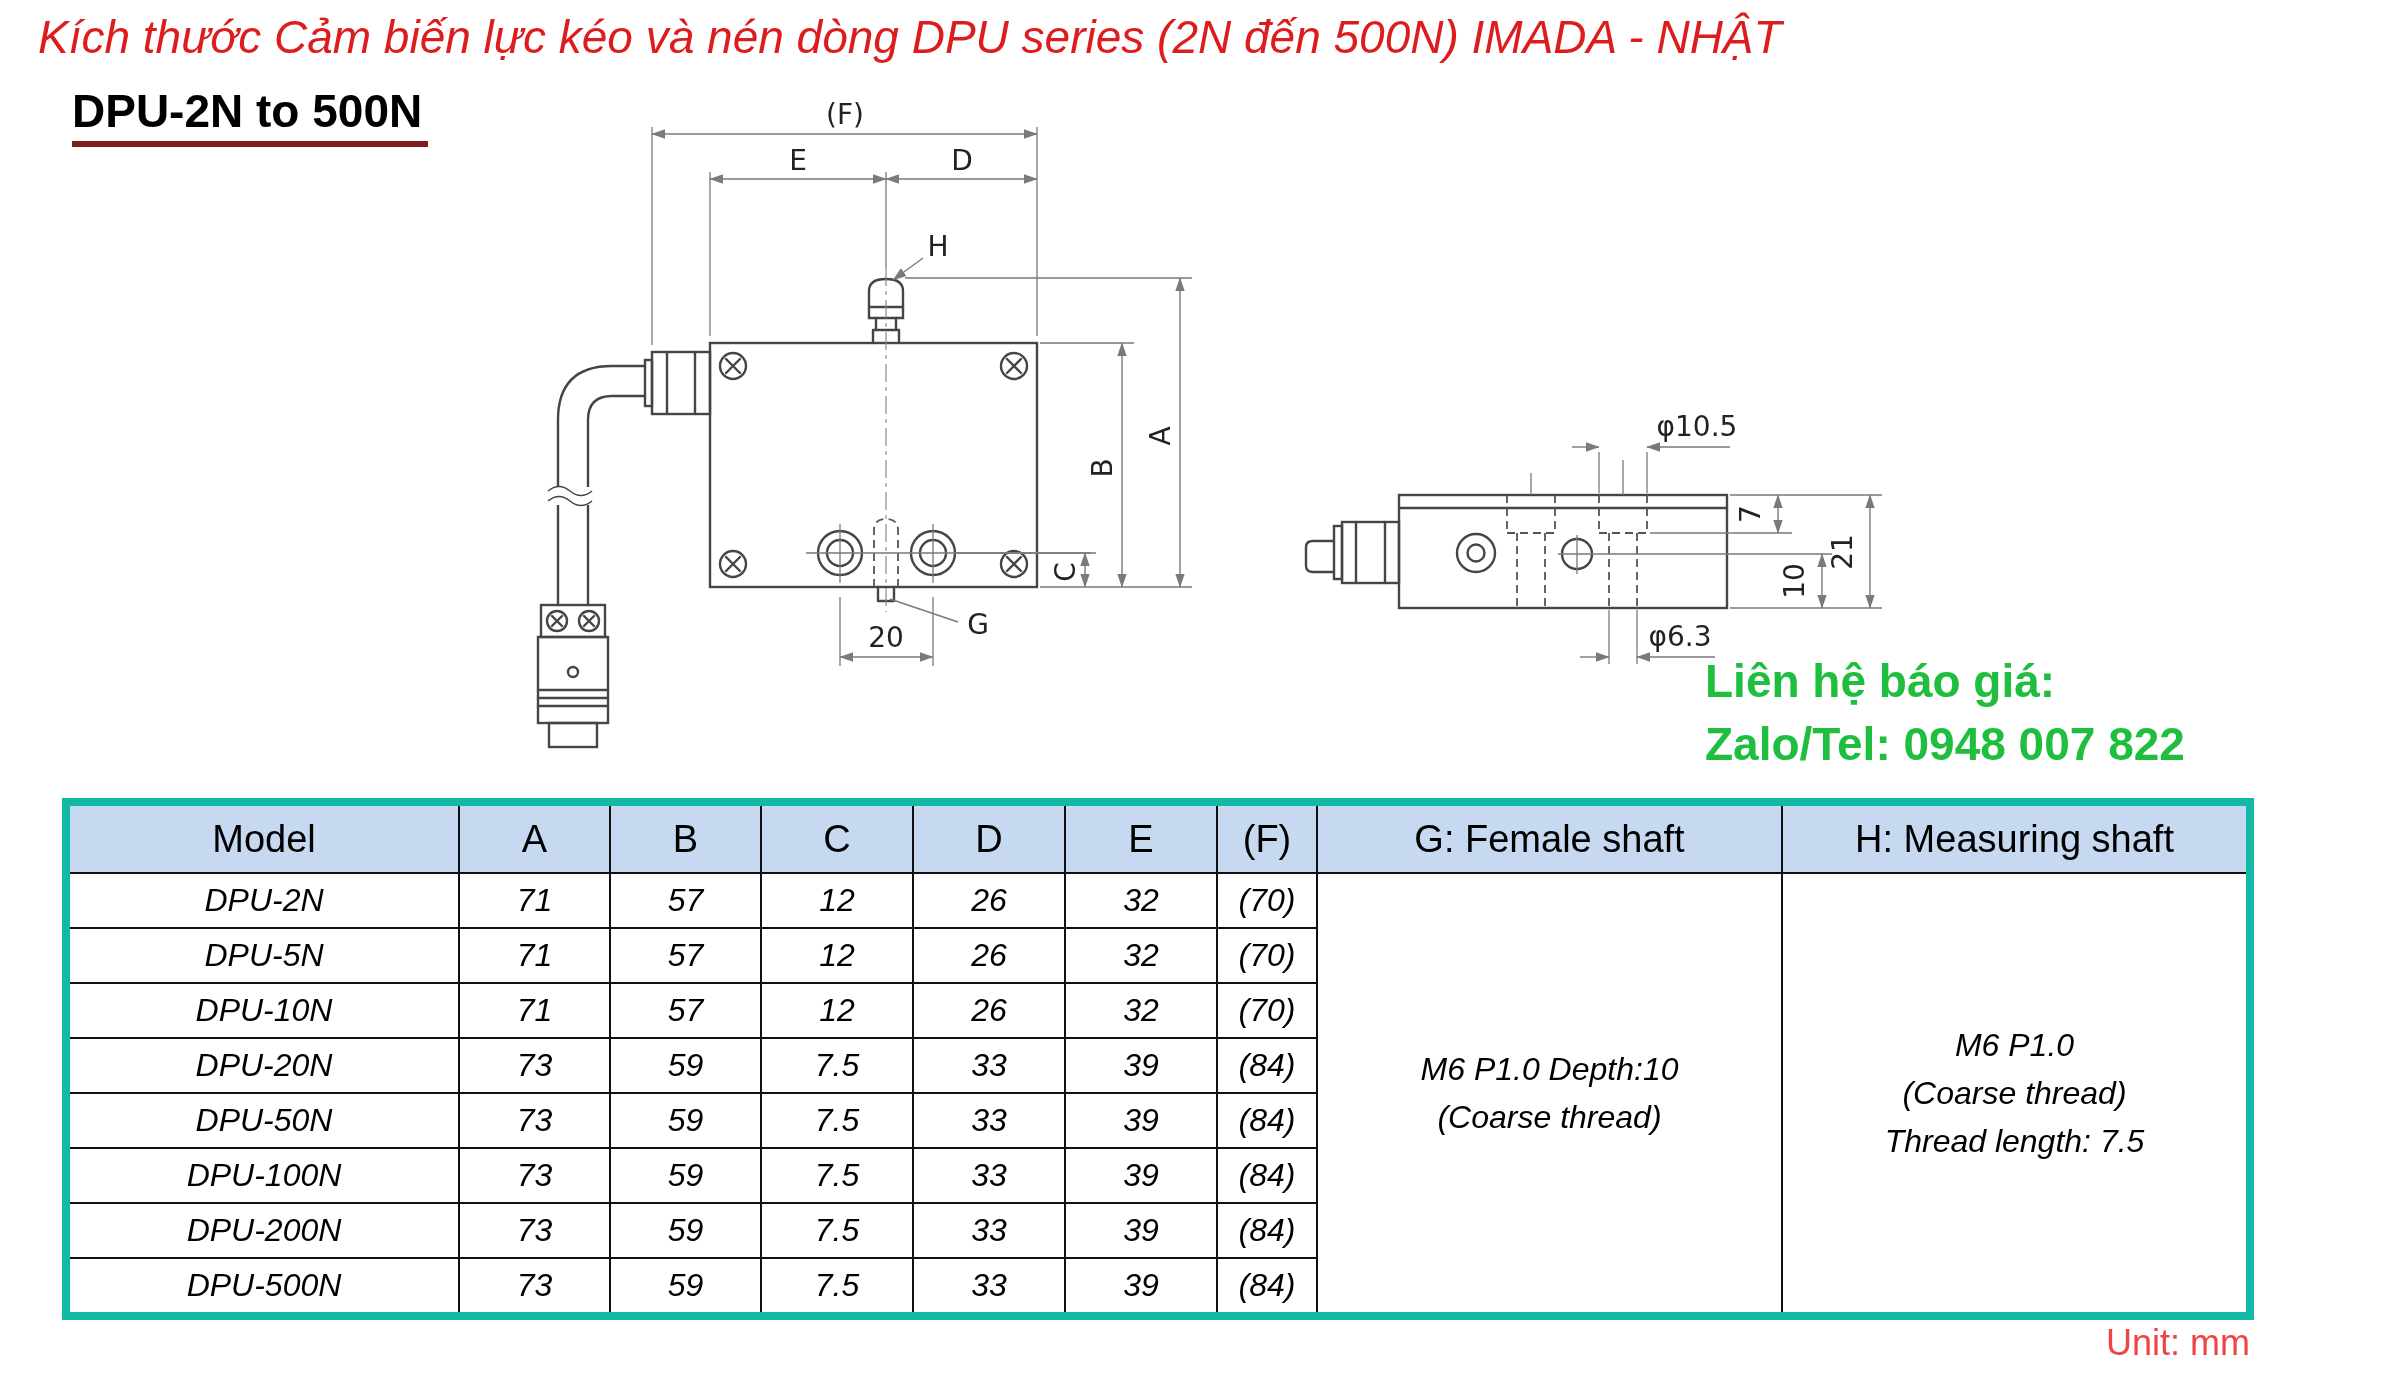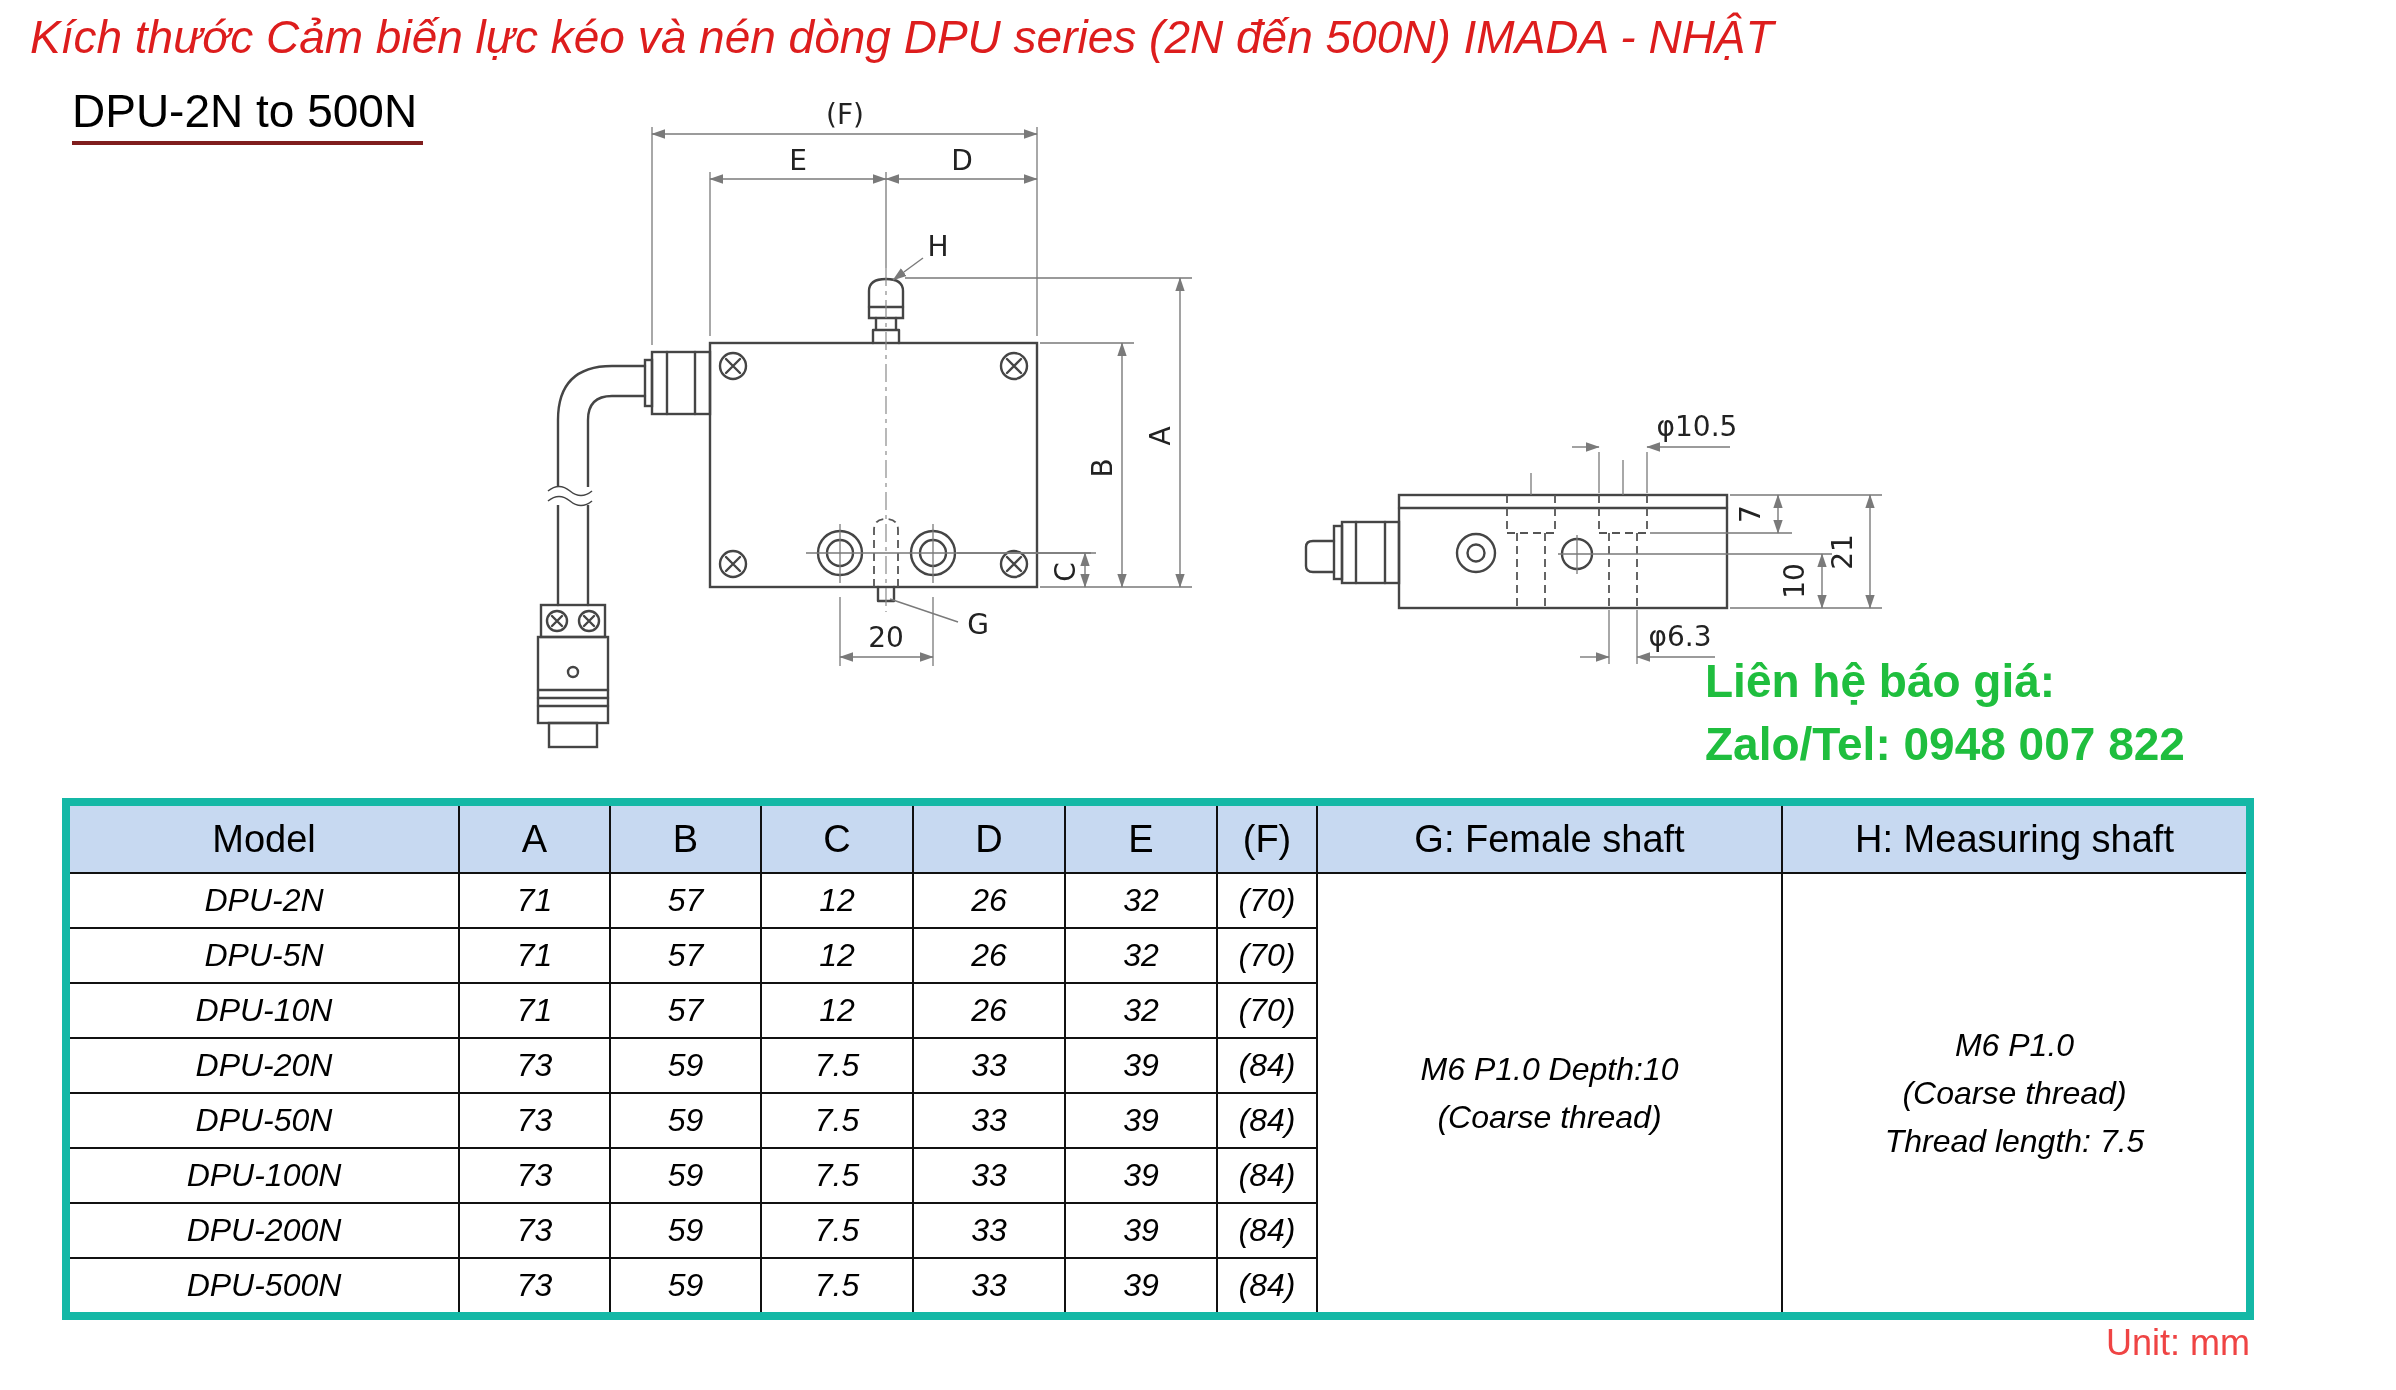--- a/index.html
+++ b/index.html
@@ -1,22 +1,22 @@
 <!DOCTYPE html>
 <html><head>
 <meta charset="utf-8">
 <style>
   html,body{margin:0;padding:0;background:#ffffff;}
   .canvas{position:relative;width:2396px;height:1390px;background:#ffffff;
           font-family:"Liberation Sans",sans-serif;overflow:hidden;}
 
-  .title{position:absolute;left:30px;top:10px;font-size:46px;font-style:italic;
+  .title{position:absolute;left:38px;top:10px;font-size:46px;font-style:italic;
          color:#dd1d1d;white-space:nowrap;}
-  .subtitle{position:absolute;left:72px;top:84px;font-size:46px;font-weight:400;color:#000;
-            border-bottom:4px solid #7f1d1d;padding:0 6px 3px 0;}
+  .subtitle{position:absolute;left:72px;top:84px;font-size:46px;font-weight:700;color:#000;
+            border-bottom:6px solid #7f1d1d;padding:0 6px 3px 0;}
 
   .drawing{position:absolute;left:0;top:0;width:2396px;height:790px;}
   .drawing .part{stroke:#454545;stroke-width:2.4;fill:none;stroke-linecap:round;}
   .drawing .thin{stroke:#7a7a7a;stroke-width:1.3;fill:none;}
   .drawing .dim{stroke:#7a7a7a;stroke-width:1.4;fill:none;}
   .drawing .dashed{stroke:#555;stroke-width:1.8;fill:none;stroke-dasharray:8 5;}
   .drawing .cline{stroke:#8a8a8a;stroke-width:1.2;fill:none;stroke-dasharray:18 5 4 5;}
   .drawing .squig{stroke:#454545;stroke-width:1.6;fill:none;}
   .drawing text{font-family:"DejaVu Sans","Liberation Sans",sans-serif;fill:#222;
                 stroke:none;font-size:28px;text-anchor:middle;}

